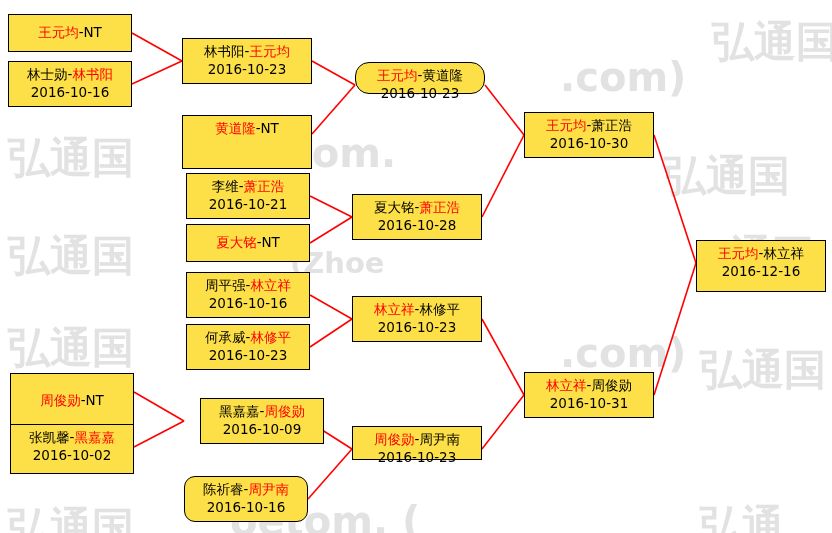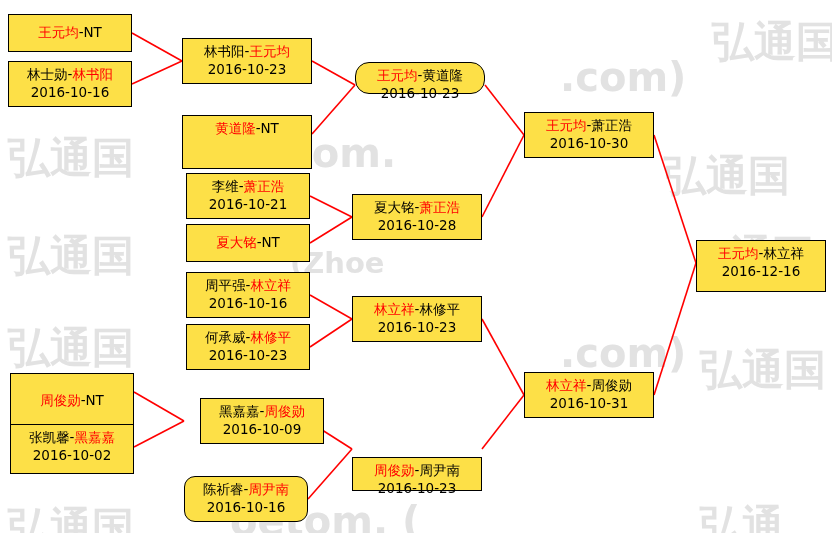--- a/index.html
+++ b/index.html
@@ -154,21 +154,21 @@
         <span class="ln2 blk">2016-10-02</span>
       </div>
       <div class="node" style="left: 184px; top: 398px; width: 124px; height: 46px; border-color: rgb(0, 0, 0); margin-left: 16px;">
         <span class="ln1"><span class="blk">黑嘉嘉</span><span class="blk">-</span><span class="red">周俊勋</span></span>
         <span class="ln2 blk">2016-10-09</span>
       </div>
       <div class="node" style="left: 184px; top: 476px; width: 124px; height: 46px; border-color: rgb(0, 0, 0); border-radius: 11px;">
         <span class="ln1"><span class="blk">陈祈睿</span><span class="blk">-</span><span class="red">周尹南</span></span>
         <span class="ln2 blk">2016-10-16</span>
       </div>
-      <div class="node" style="left: 352px; top: 426px; width: 130px; height: 34px; border-color: rgb(0, 0, 0); margin-top: 31px;">
+      <div class="node" style="left: 352px; top: 426px; width: 130px; height: 34px; border-color: rgb(0, 0, 0);">
         <span class="ln1"><span class="red">周俊勋</span><span class="blk">-</span><span class="blk">周尹南</span></span>
         <span class="ln2 blk">2016-10-23</span>
       </div>
       <div class="node" style="left: 524px; top: 372px; width: 130px; height: 46px; border-color: rgb(0, 0, 0);">
         <span class="ln1"><span class="red">林立祥</span><span class="blk">-</span><span class="blk">周俊勋</span></span>
         <span class="ln2 blk">2016-10-31</span>
       </div>
       <div class="node" style="left: 696px; top: 240px; width: 130px; height: 52px; border-color: rgb(0, 0, 0);">
         <span class="ln1"><span class="red">王元均</span><span class="blk">-</span><span class="blk">林立祥</span></span>
         <span class="ln2 blk">2016-12-16</span>

